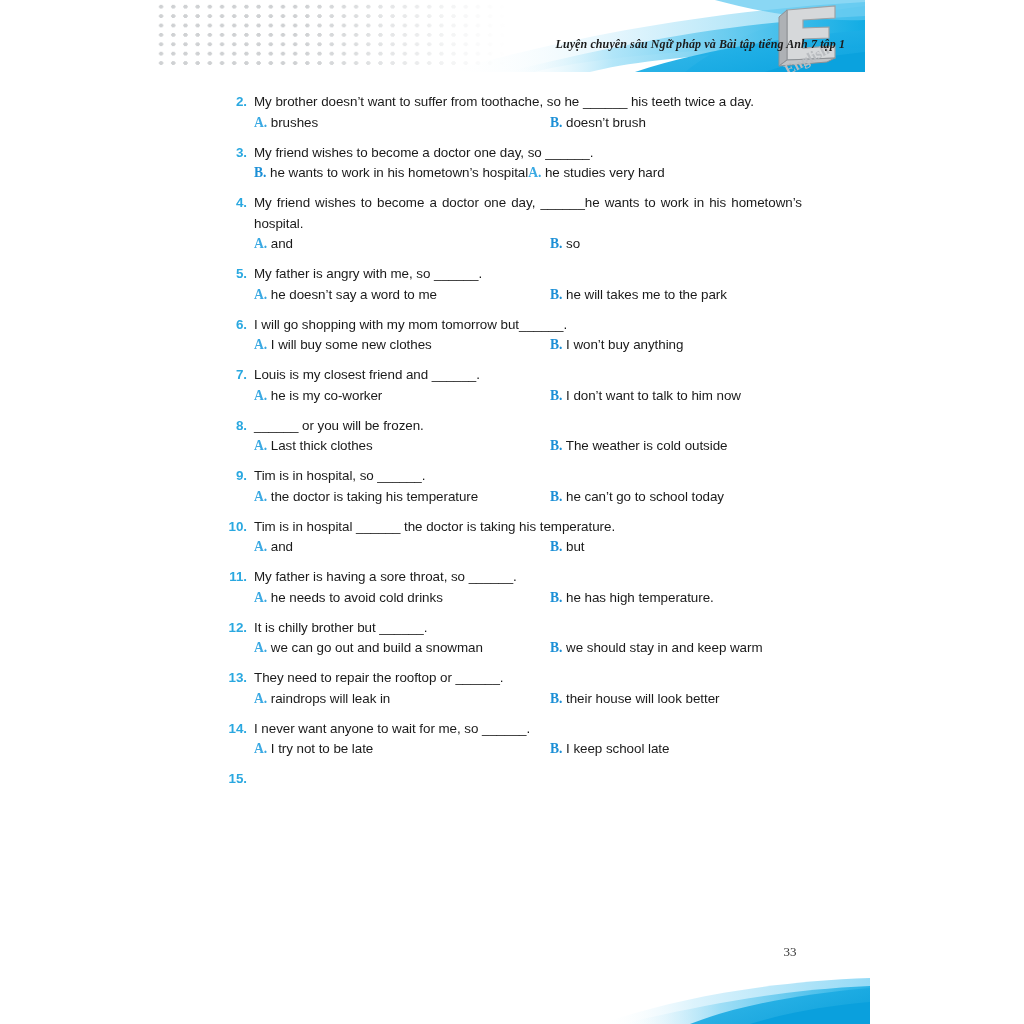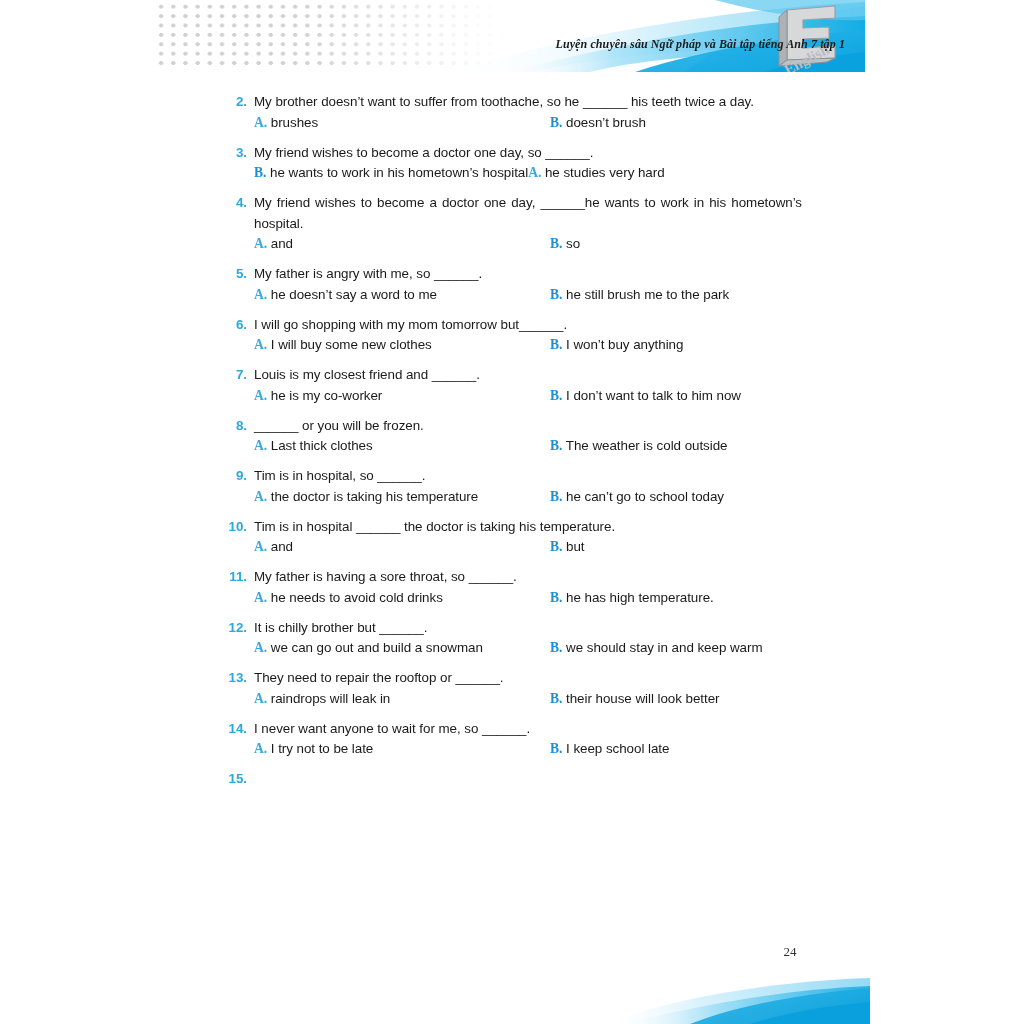--- a/index.html
+++ b/index.html
@@ -197,21 +197,21 @@
         <div class="qstem"><span class="qnum">4.</span><span>My friend wishes to become a doctor one day, ______he wants to work in his hometown’s hospital.</span></div>
         <div class="qopts">
           <div class="opt opt-a"><span class="optlabel a">A.</span> <span>and</span></div>
           <div class="opt opt-b"><span class="optlabel b">B.</span> <span>so</span></div>
         </div>
       </div>
       <div class="qitem">
         <div class="qstem nojustify"><span class="qnum">5.</span><span>My father is angry with me, so ______.</span></div>
         <div class="qopts">
           <div class="opt opt-a"><span class="optlabel a">A.</span> <span>he doesn’t say a word to me</span></div>
-          <div class="opt opt-b"><span class="optlabel b">B.</span> <span>he still brush me to the park</span></div>
+          <div class="opt opt-b"><span class="optlabel b">B.</span> <span>he will takes me to the park</span></div>
         </div>
       </div>
       <div class="qitem">
         <div class="qstem nojustify"><span class="qnum">6.</span><span>I will go shopping with my mom tomorrow but______.</span></div>
         <div class="qopts">
           <div class="opt opt-a"><span class="optlabel a">A.</span> <span>I will buy some new clothes</span></div>
           <div class="opt opt-b"><span class="optlabel b">B.</span> <span>I won’t buy anything</span></div>
         </div>
       </div>
       <div class="qitem">
@@ -268,21 +268,21 @@
         <div class="qopts">
           <div class="opt opt-a"><span class="optlabel a">A.</span> <span>I try not to be late</span></div>
           <div class="opt opt-b"><span class="optlabel b">B.</span> <span>I keep school late</span></div>
         </div>
       </div>
       <div class="qitem">
         <div class="qstem nojustify"><span class="qnum">15.</span></div>
       </div>
     </div>
 
-  <div class="pagenum">24</div>
+  <div class="pagenum">33</div>
 
   <svg class="footer-wave" viewBox="0 0 270 52" preserveAspectRatio="none">
     <defs>
       <linearGradient id="fw1" x1="0" y1="0" x2="1" y2="0">
         <stop offset="0" stop-color="#ffffff" stop-opacity="0"></stop>
         <stop offset="0.35" stop-color="#bfe9fa"></stop>
         <stop offset="1" stop-color="#3dbcee"></stop>
       </linearGradient>
       <linearGradient id="fw2" x1="0" y1="0" x2="1" y2="0">
         <stop offset="0" stop-color="#ffffff" stop-opacity="0"></stop>

